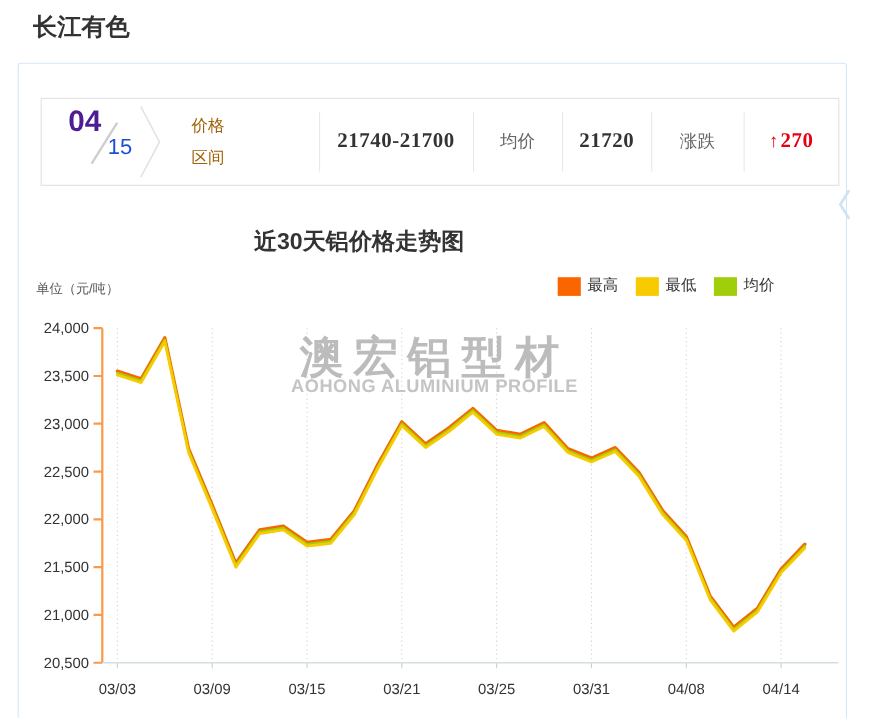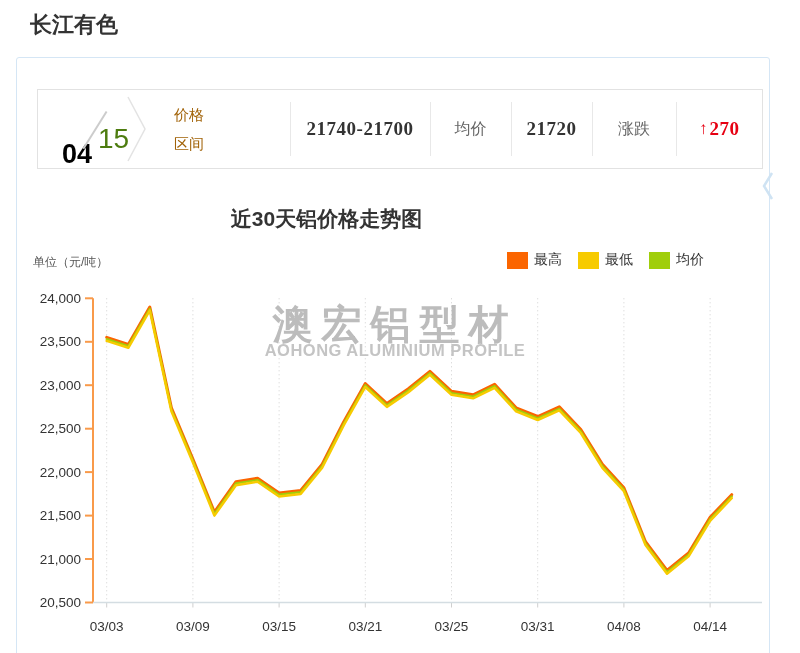--- a/index.html
+++ b/index.html
@@ -7,23 +7,23 @@
     font-family:"Liberation Sans","DejaVu Sans",sans-serif; }
   .page-title { position:absolute; left:30px; top:10px; font-size:22px; font-weight:700; color:#333; }
   .panel { position:absolute; left:16px; top:57px; width:754px; height:610px;
     border:1px solid #d5e6f5; border-radius:3px; background:#fff; }
   .nav-chevron { position:absolute; left:744px; top:112px; }
   
   .quote-bar { position:absolute; left:20px; top:31px; width:726px; height:80px;
     border:1px solid #e2e2e2; display:flex; align-items:stretch; }
   .qsec { display:flex; align-items:center; justify-content:center; }
   .date-block { position:relative; width:72px; height:60px; align-self:center; margin-left:16px; }
-  .date-month { position:absolute; left:8px; top:-4px; font-size:27px; font-weight:700; color:#000000;margin-top:44px; }
+  .date-month { position:absolute; left:8px; top:-4px; font-size:27px; font-weight:700; color:#4c1d95; }
   .date-slash { position:absolute; left:40px; top:9px; width:1.5px; height:44px; background:#ccc; transform:rotate(32deg); }
-  .date-day { position:absolute; left:44px; top:24px; font-size:28px; color:#4d7c0f; }
+  .date-day { position:absolute; left:44px; top:24px; font-size:20px; color:#1d4ed8; }
   .product { font-size:23px; color:#3f3f3f; margin:0 12px 0 2px; align-self:center; }
   .big-chevron { align-self:center; }
   .range-label { align-self:center; font-size:15px; color:#a16207; line-height:1.95; margin:0 0 0 26px; text-align:center; }
   .sep { width:1px; height:54px; background:#e8e8e8; align-self:center; }
   .num { font-family:"Liberation Serif","DejaVu Serif",serif; font-weight:700; font-size:19px; color:#333; letter-spacing:.5px; }
   .glabel { font-size:16px; color:#666; }
   .w-rangeval { flex:0 0 139px; }
   .w-avglbl  { flex:0 0 80px; }
   .w-avgval  { flex:0 0 80px; }
   .w-chglbl  { flex:0 0 83px; }

